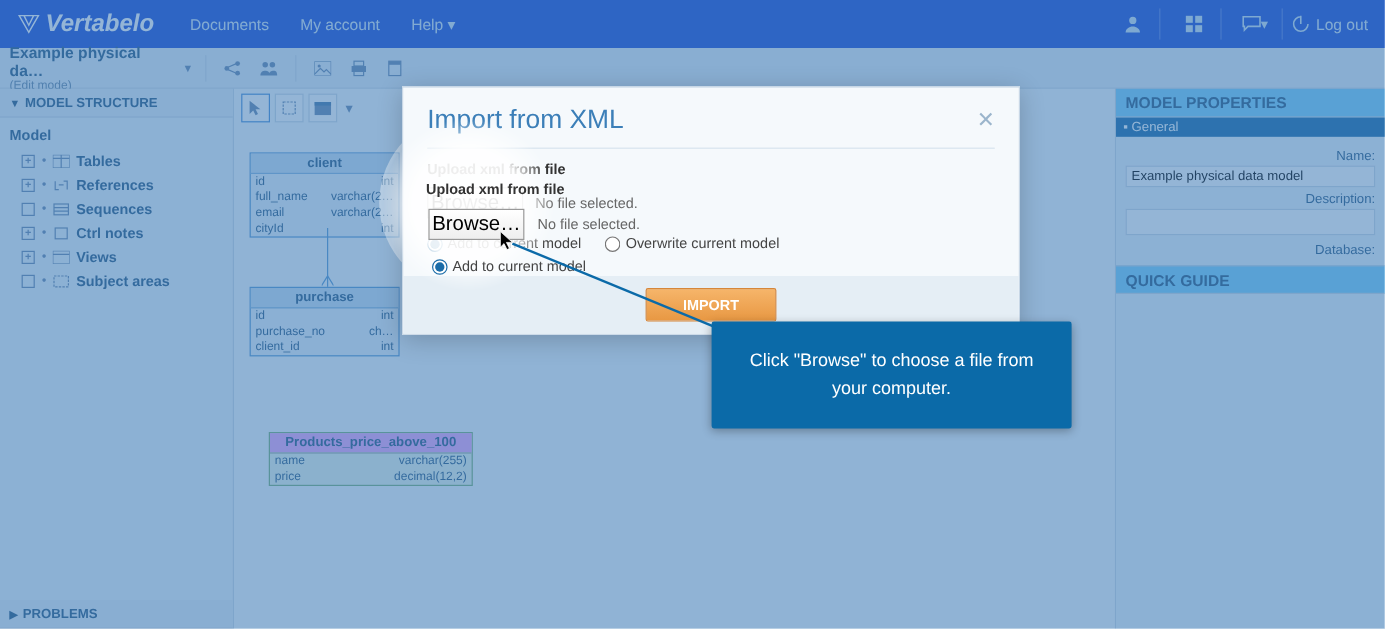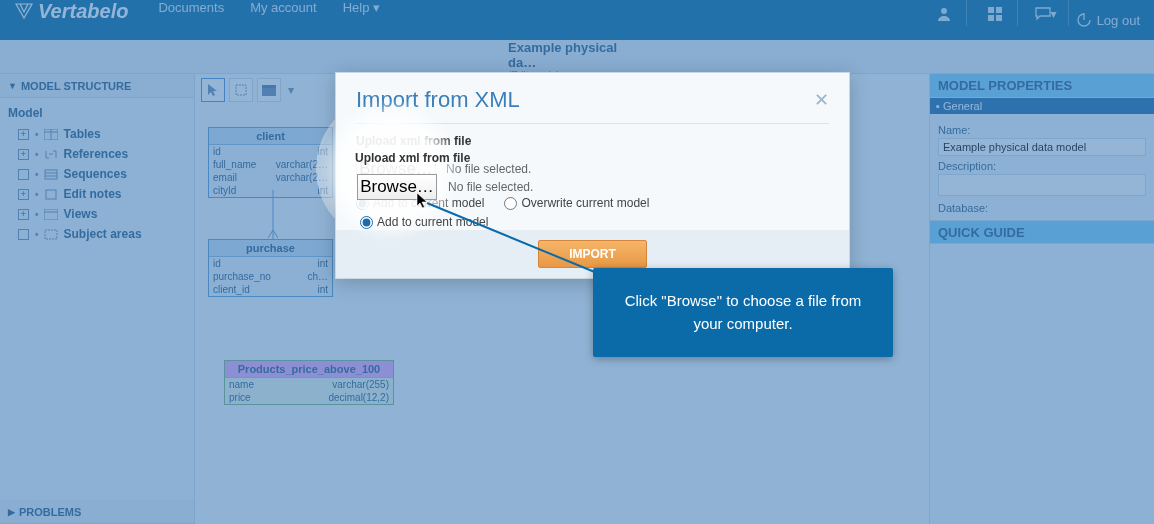--- a/index.html
+++ b/index.html
@@ -1,27 +1,27 @@
 <!DOCTYPE html>
 <html><head>
 <meta charset="utf-8">
 <style>
 * { box-sizing: border-box; margin: 0; padding: 0; }
 body { font-family: Arial, sans-serif; width: 1154px; height: 524px; overflow: hidden; position: relative; background: #eef5fa; font-size: 12px; }
-.topnav { height: 40px; background: #0369a1; display: flex; padding: 0 14px; color: #d8e9f5; }
+.topnav { height: 40px; background: #1d4ed8; display: flex; align-items: center; padding: 0 14px; color: #d8e9f5; }
 .logo { font-size: 20px; font-style: italic; font-weight: bold; color: #fff; margin-right: 30px; position: relative; padding-left: 24px;}
 .logo-icon { position: absolute; left: 0; top: 2px; width: 20px; height: 18px;}
 .logo-icon svg { width: 100%; height: 100%; }
 .navlink { margin-right: 26px; font-size: 13px; color: #d8e9f5; cursor: pointer; }
 .navspacer { flex: 1; }
 .navicon { width: 28px; height: 28px; display: inline-flex; align-items: center; justify-content: center; margin-left: 6px; color: #cfe5f3; }
 .navsep { width: 1px; height: 26px; background: rgba(255,255,255,.25); margin: 0 8px; }
 .logout { display: flex; align-items: center; gap: 6px; font-size: 13px; }
 
-.toolbar { height: 34px; background: #e7eff6; border-bottom: 1px solid #cfdbe6; display: flex; align-items: center; padding: 0 8px; gap: 6px; flex-direction: column; }
+.toolbar { height: 34px; background: #e7eff6; border-bottom: 1px solid #cfdbe6; display: flex; align-items: center; padding: 0 8px; gap: 6px; }
 .doc-title { font-size: 13px; font-weight: bold; color: #2b5b84; }
 .edit-mode { font-size: 10px; color: #6a8aa8; }
 .tbicon { width: 22px; height: 22px; display: inline-flex; align-items: center; justify-content: center; color: #6c8bb0; margin: 0 1px; }
 .tbsep { width: 1px; height: 22px; background: #cfdbe6; margin: 0 4px; }
 .search { margin-left: auto; width: 160px; }
 .search input { width: 100%; height: 22px; border: 1px solid #cfdbe6; background: #fff; padding: 0 6px; font-size: 11px; color: #555; }
 
 .main { display: flex; height: calc(524px - 40px - 34px); }
 .leftpanel { width: 195px; border-right: 1px solid #cfdbe6; display: flex; flex-direction: column; }
 .panel-hd { background: #e7eff6; border-bottom: 1px solid #cfdbe6; height: 24px; display: flex; align-items: center; padding: 0 8px; font-size: 11px; font-weight: bold; color: #2b5b84; }
@@ -44,21 +44,21 @@
 
 .tbl { position: absolute; border: 1px solid #5a9bd5; background: #eaf3fb; font-size: 10px; color: #2b5b84; }
 .tbl .tbl-hd { background: #cde3f4; text-align: center; font-weight: bold; padding: 2px 4px; border-bottom: 1px solid #8bb9df; font-size: 11px;}
 .tbl .row { display: flex; padding: 1px 4px; }
 .tbl .row span:first-child { flex: 1; }
 
 .rightpanel { width: 225px; border-left: 1px solid #cfdbe6; }
 .rp-hd { background: #7dd3fc; border-bottom: 1px solid #cfdbe6; height: 24px; display: flex; align-items: center; padding: 0 8px; font-size: 13px; font-weight: bold; color: #2b5b84; }
 .rp-sub { background: #1b6ca8; color: #fff; font-size: 11px; padding: 2px 6px; }
 .rp-body { padding: 6px 8px; font-size: 11px; color: #2b5b84; }
-.rp-body .lbl { margin-top: 4px; }
+.rp-body .lbl { margin-top: 4px; text-align: right; }
 .rp-body input, .rp-body textarea { width: 100%; border: 1px solid #cfdbe6; background:#fff; font-size:11px; padding:2px 4px; margin-top: 2px;}
 .rp-body textarea { height: 22px; resize:none;}
 
 
 .overlay { position: absolute; inset: 0; background: rgba(60,120,180,0.55); }
 
 .modal { position: absolute; left: 335px; top: 72px; width: 515px; background: #f5f9fc; border: 1px solid #c8d7e6; box-shadow: 0 4px 20px rgba(0,0,0,.2); }
 .modal-hd { display: flex; align-items: center; padding: 14px 20px 10px; }
 .modal-hd h2 { color: #3c7fb8; font-weight: normal; font-size: 22px; flex: 1; }
 .modal-close { color: #9bb5cc; font-size: 18px; cursor: pointer; }
@@ -212,21 +212,21 @@
             <span>Sequences</span>
           </li>
         <li>
             <span class="box">+</span>
             <span class="dots">•</span>
             <span class="ticon">
               <svg viewBox="0 0 14 11">
                 <rect x="2" y="1" width="10" height="9" fill="none" stroke="#6c8bb0"></rect>
               </svg>
             </span>
-            <span>Edit notes</span>
+            <span>Ctrl notes</span>
           </li>
         <li>
             <span class="box">+</span>
             <span class="dots">•</span>
             <span class="ticon">
               <svg viewBox="0 0 14 11">
                 <rect x="0" y="0" width="14" height="11" fill="none" stroke="#6c8bb0"></rect>
                 <line x1="0" y1="3" x2="14" y2="3" stroke="#6c8bb0"></line>
               </svg>
             </span>

